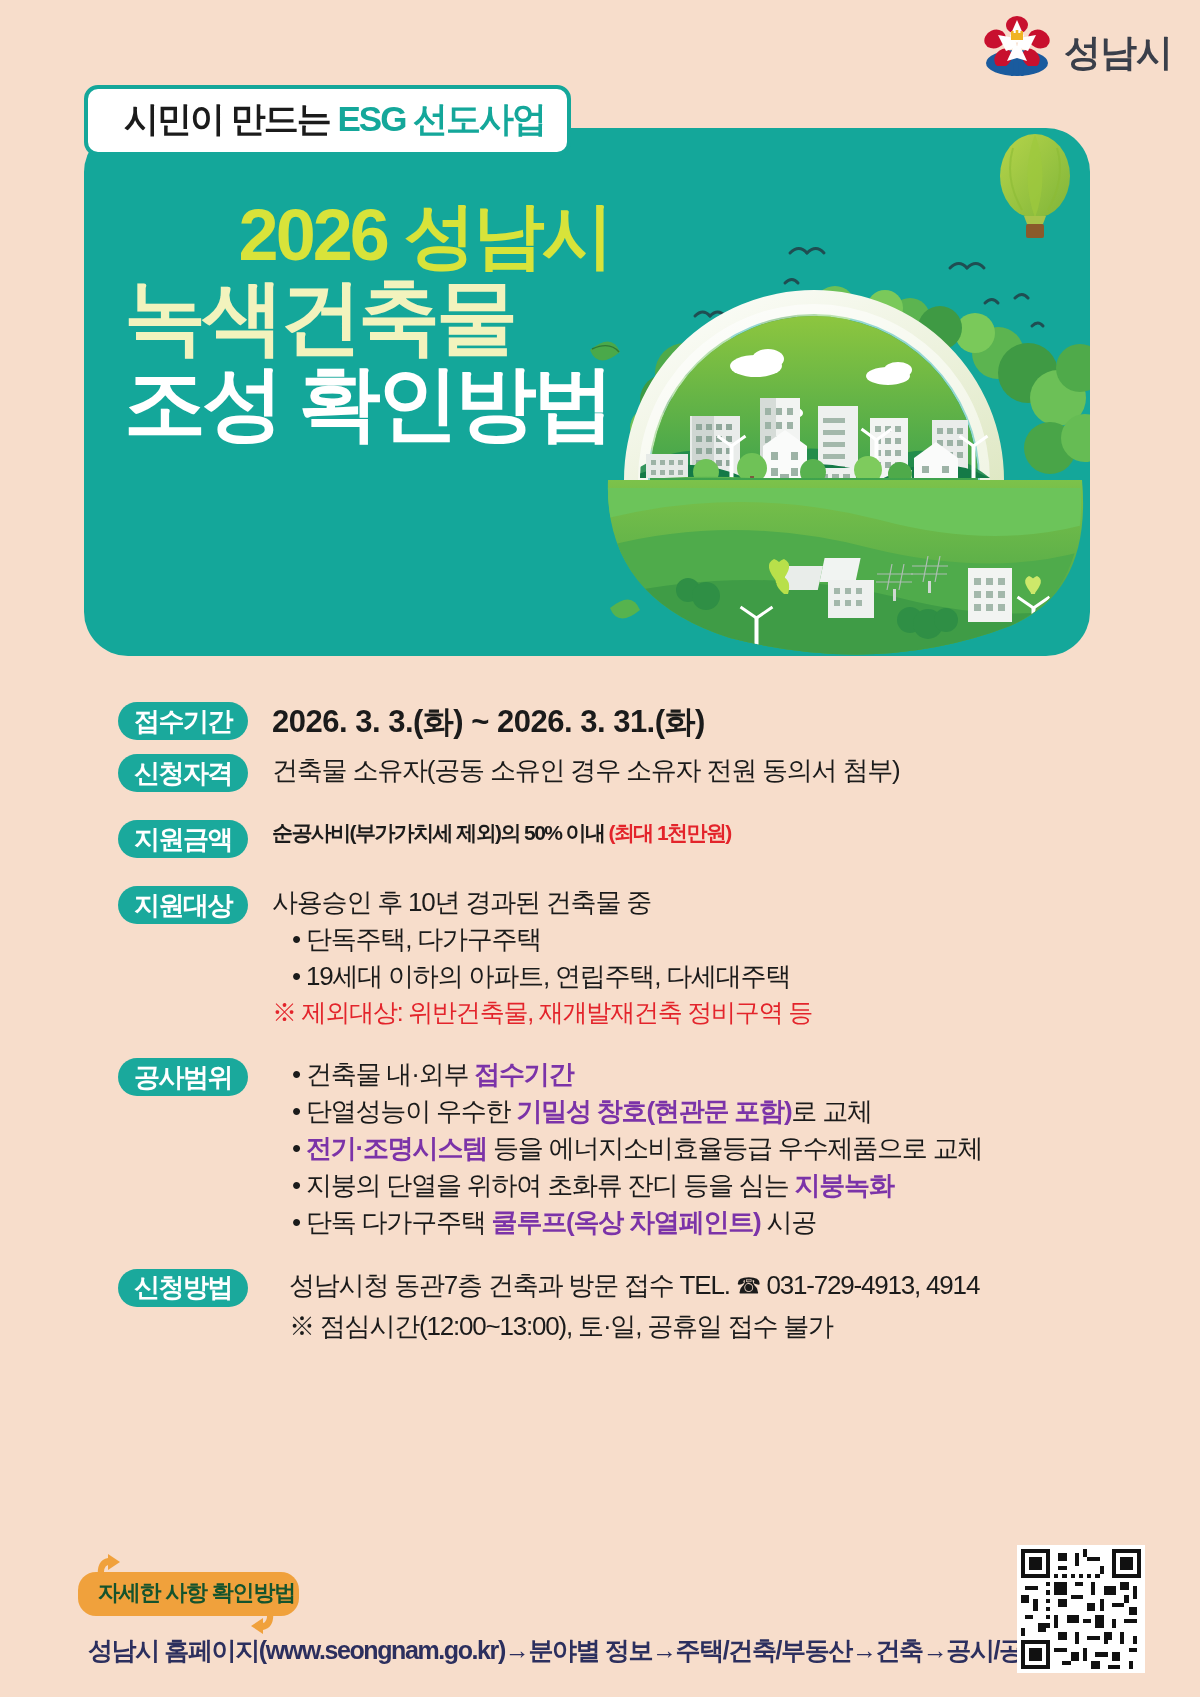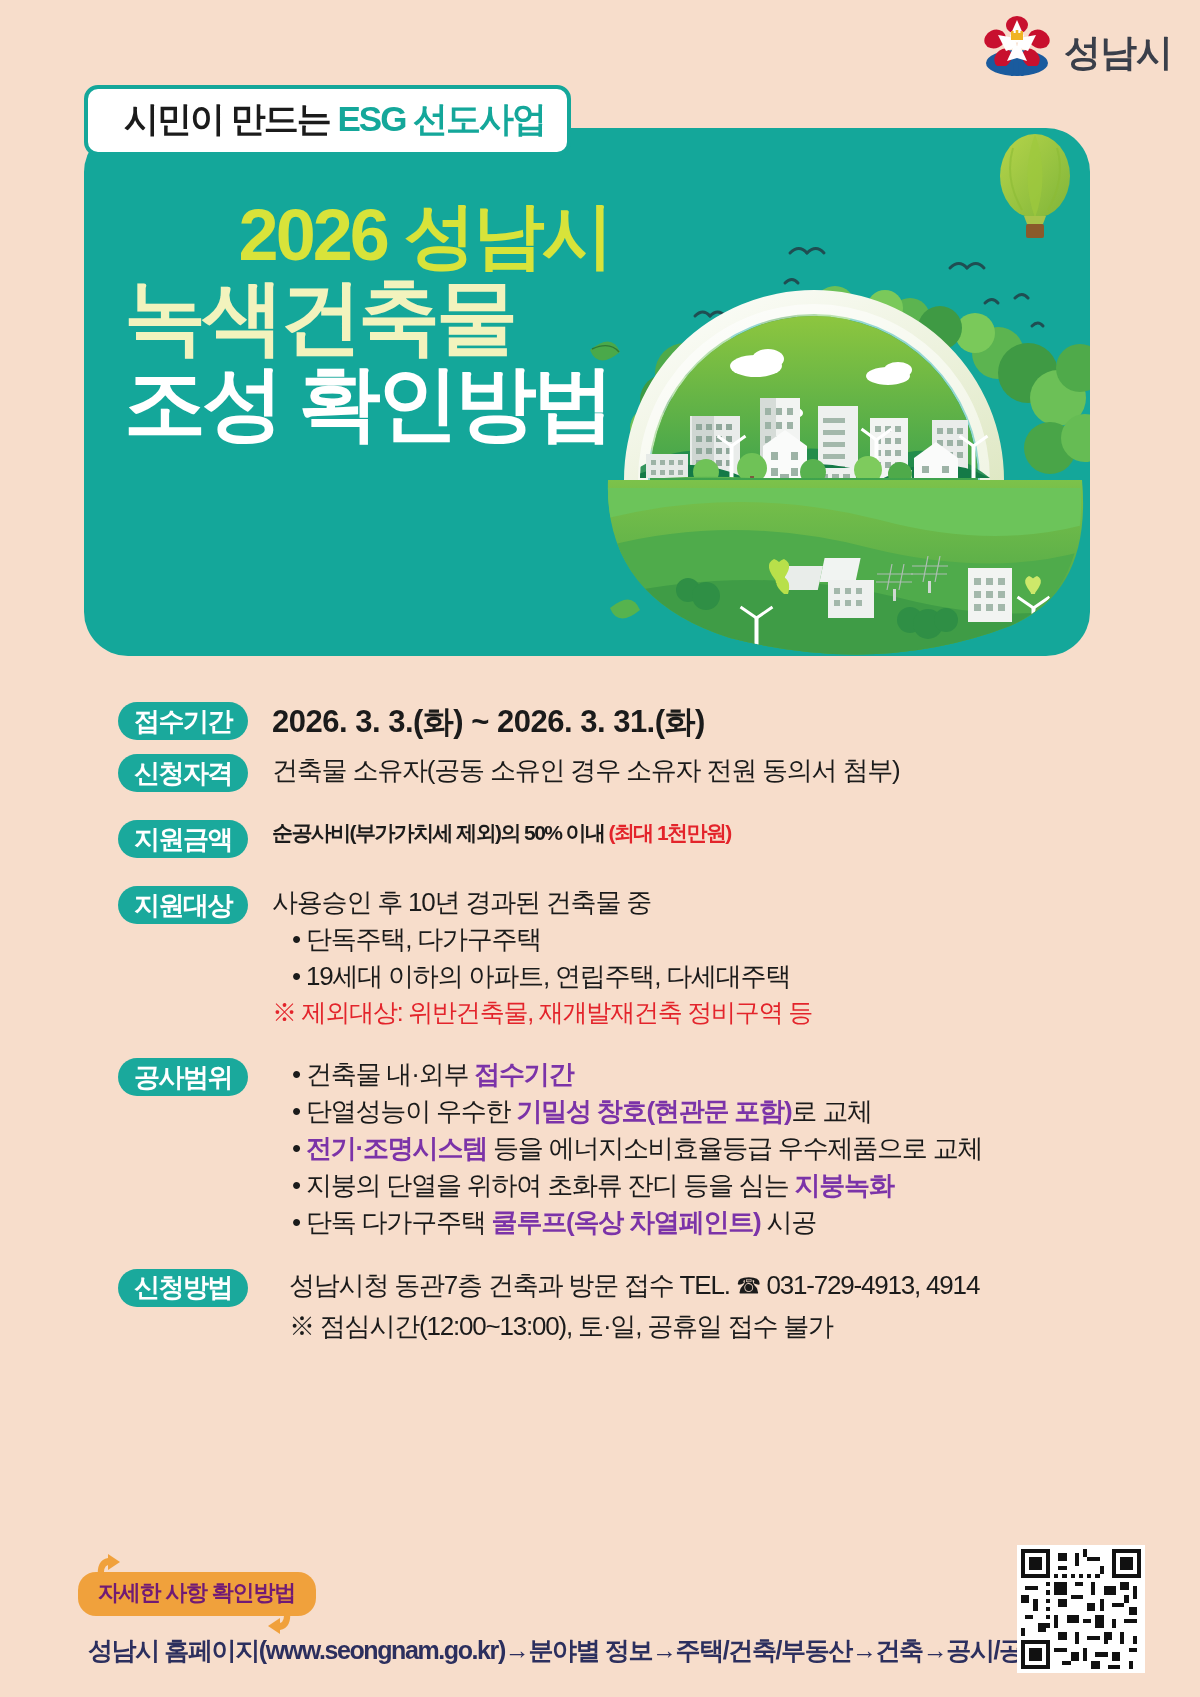--- a/index.html
+++ b/index.html
@@ -77,22 +77,22 @@
   .line.bullet{ padding-left:20px; }
   .red{ color:#e3242b; font-weight:900; }
   .red-note{ color:#e3242b; font-size:25px; letter-spacing:-1.2px; }
   .purple{ color:#7b33a8; font-weight:900; }
   .row-gap{ margin-bottom:26px; }
 
   
   .foot-badge{
     position:absolute; left:78px; top:1572px;
     background:#f0a13c; border-radius:18px;
-    padding:6px 21px 8px 20px;
-    color:#701a75; font-size:22px; font-weight:900; letter-spacing:-1.2px;
+    padding:6px 4px 8px 20px;
+    color:#14532d; font-size:22px; font-weight:900; letter-spacing:-1.2px;
     white-space:nowrap;
   }
   .foot-badge-arrow-top{
     position:absolute; left:16px; top:-18px; width:26px; height:24px;
   }
   .foot-badge-arrow-bot{
     position:absolute; right:22px; bottom:-18px; width:26px; height:24px;
   }
   .foot-path{
     position:absolute; left:88px; top:1634px;

